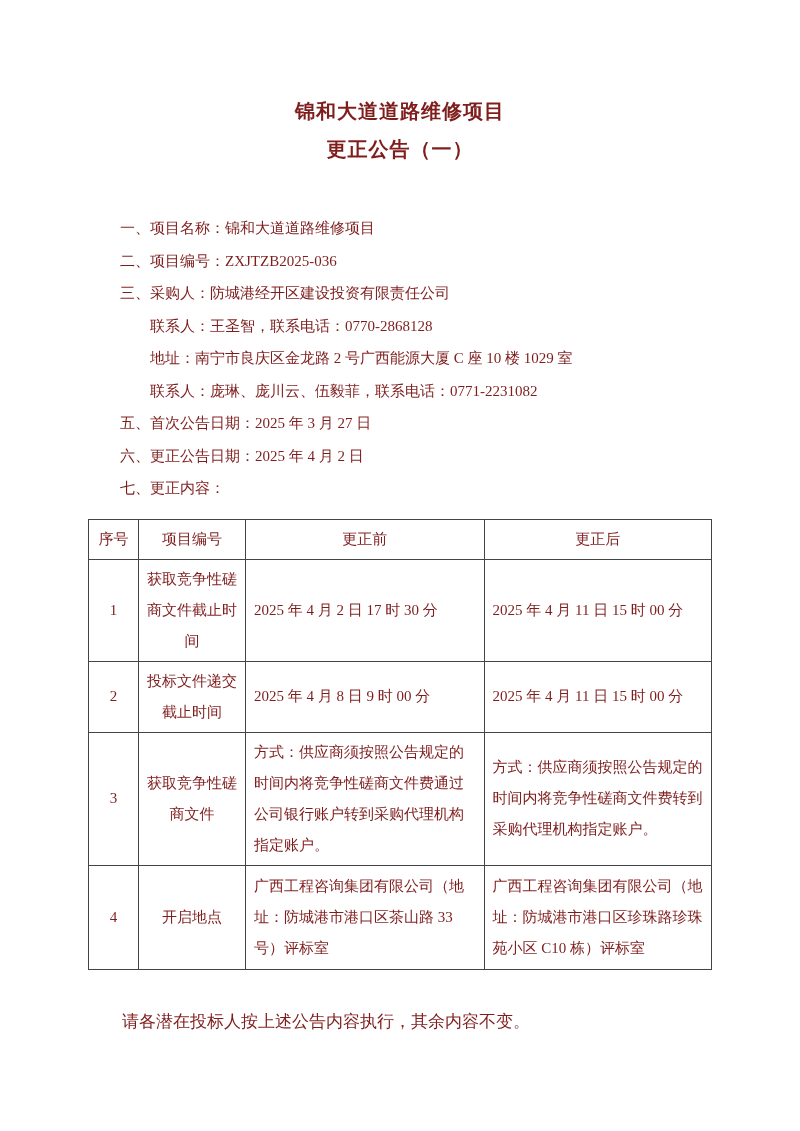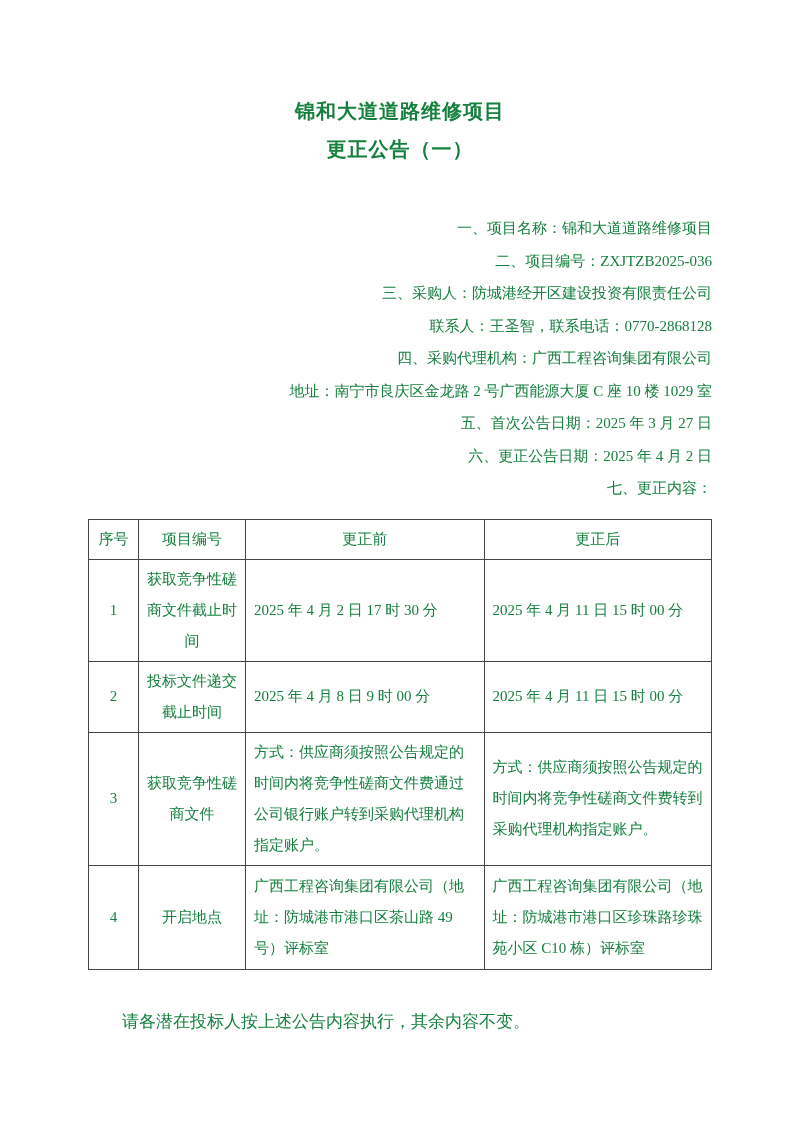--- a/index.html
+++ b/index.html
@@ -2,21 +2,21 @@
 <html><head>
 <meta charset="utf-8">
 <style>
   html, body { margin: 0; padding: 0; background: #888; }
   .page {
     width: 800px;
     height: 1131px;
     margin: 0 auto;
     background: #ffffff;
     font-family: "Liberation Serif", "DejaVu Serif", serif;
-    color: #15803d;
+    color: #7f1d1d;
     box-sizing: border-box;
     padding: 96px 88px 0 88px;
     overflow: hidden;
   }
   .doc-title {
     text-align: center;
     font-size: 20px;
     font-weight: bold;
     letter-spacing: 1px;
     margin: 0 0 8px 0;
@@ -29,21 +29,20 @@
     letter-spacing: 1px;
     margin: 0 0 48px 0;
     line-height: 30px;
   }
   .body-list { margin: 0 0 14px 0; }
   .body-list p {
     margin: 0;
     font-size: 15px;
     line-height: 32.5px;
     white-space: nowrap;
-    text-align: right;
   }
   .indent-0 { padding-left: 32px; }
   .indent-1 { padding-left: 62px; }
   table.correction {
     width: 100%;
     border-collapse: collapse;
     table-layout: fixed;
     font-size: 15px;
   }
   table.correction th, table.correction td {
@@ -77,22 +76,22 @@
 <div class="page">
 
   <h1 class="doc-title">锦和大道道路维修项目</h1>
   <h2 class="doc-subtitle">更正公告（一）</h2>
 
   <div class="body-list">
     <p class="indent-0">一、项目名称：锦和大道道路维修项目</p>
     <p class="indent-0">二、项目编号：ZXJTZB2025-036</p>
     <p class="indent-0">三、采购人：防城港经开区建设投资有限责任公司</p>
     <p class="indent-1">联系人：王圣智，联系电话：0770-2868128</p>
-    <p class="indent-0">四、采购代理机构：广西工程咨询集团有限公司</p>
     <p class="indent-1">地址：南宁市良庆区金龙路 2 号广西能源大厦 C 座 10 楼 1029 室</p>
+    <p class="indent-1">联系人：庞琳、庞川云、伍毅菲，联系电话：0771-2231082</p>
     <p class="indent-0">五、首次公告日期：2025 年 3 月 27 日</p>
     <p class="indent-0">六、更正公告日期：2025 年 4 月 2 日</p>
     <p class="indent-0">七、更正内容：</p>
   </div>
 
   <table class="correction">
     <thead>
       <tr>
         <th class="col-no">序号</th>
         <th class="col-item">项目编号</th>
@@ -115,21 +114,21 @@
       </tr>
       <tr class="row-3">
         <td class="cell-no">3</td>
         <td class="cell-item">获取竞争性磋商文件</td>
         <td class="cell-before">方式：供应商须按照公告规定的时间内将竞争性磋商文件费通过公司银行账户转到采购代理机构指定账户。</td>
         <td class="cell-after">方式：供应商须按照公告规定的时间内将竞争性磋商文件费转到采购代理机构指定账户。</td>
       </tr>
       <tr class="row-4">
         <td class="cell-no">4</td>
         <td class="cell-item">开启地点</td>
-        <td class="cell-before">广西工程咨询集团有限公司（地址：防城港市港口区茶山路 49 号）评标室</td>
+        <td class="cell-before">广西工程咨询集团有限公司（地址：防城港市港口区茶山路 33 号）评标室</td>
         <td class="cell-after">广西工程咨询集团有限公司（地址：防城港市港口区珍珠路珍珠苑小区 C10 栋）评标室</td>
       </tr>
     </tbody>
   </table>
 
   <p class="doc-footer">请各潜在投标人按上述公告内容执行，其余内容不变。</p>
 
 </div>
 
 </body></html>

